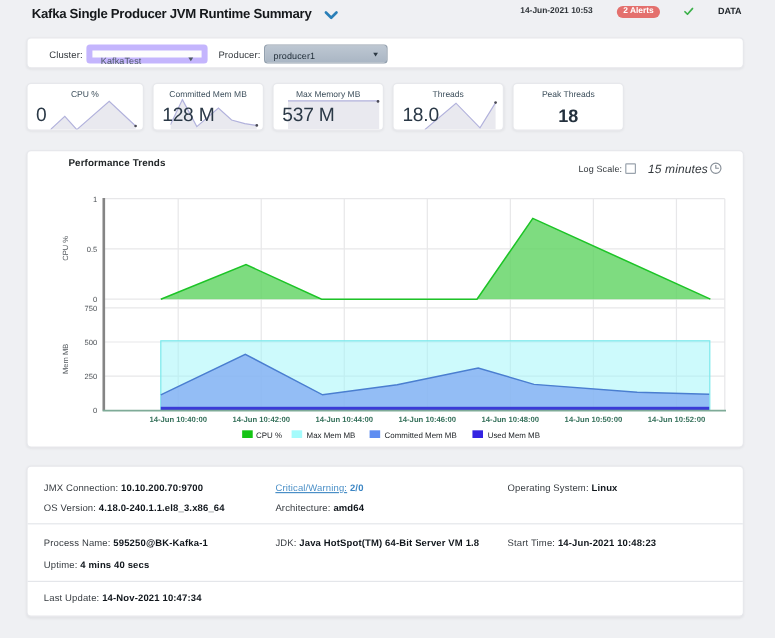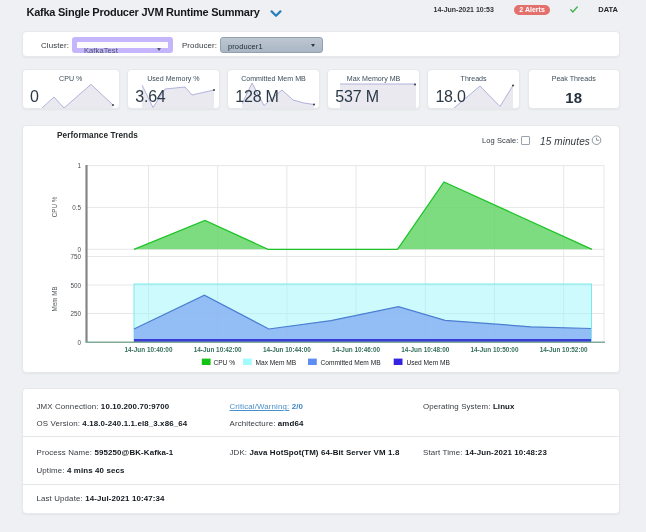--- a/index.html
+++ b/index.html
@@ -79,29 +79,20 @@
     <div class="card">
       <div class="ct">CPU %</div>
       <div class="cv">0</div>
       <svg width="74" height="26" viewBox="0 0 74 26">
         <polygon points="0,26 12,15 22,26 49,2.4 71,23 71,26" fill="#e9e9ef"></polygon>
         <polyline points="0,26 12,15 22,26 49,2.4 71,23" fill="none" stroke="#b2b2dc" stroke-width="1"></polyline>
         <circle cx="71" cy="23" r="1.1" fill="#4a4a55"></circle>
       </svg>
     </div>
     <div class="card">
-      <div class="ct">Used Memory %</div>
-      <div class="cv">3.64</div>
-      <svg width="74" height="26" viewBox="0 0 74 26">
-        <polygon points="0,3 11,25.5 23,7 43,5 50,13 72,8 72,26 0,26" fill="#e9e9ef"></polygon>
-        <polyline points="0,3 11,25.5 23,7 43,5 50,13 72,8" fill="none" stroke="#b2b2dc" stroke-width="1"></polyline>
-        <circle cx="72" cy="8" r="1.1" fill="#4a4a55"></circle>
-      </svg>
-    </div>
-    <div class="card">
       <div class="ct">Committed Mem MB</div>
       <div class="cv">128 M</div>
       <svg width="74" height="26" viewBox="0 0 74 26">
         <polygon points="0,22 10,1 22,23.5 40,8 51,18 62,21 72,22.5 72,26 0,26" fill="#e9e9ef"></polygon>
         <polyline points="0,22 10,1 22,23.5 40,8 51,18 62,21 72,22.5" fill="none" stroke="#b2b2dc" stroke-width="1"></polyline>
         <circle cx="72" cy="22.5" r="1.1" fill="#4a4a55"></circle>
       </svg>
     </div>
     <div class="card">
       <div class="ct">Max Memory MB</div>
@@ -223,15 +214,15 @@
     <div class="iline" style="top:59px;">
       <span class="c1">Process Name: <b>595250@BK-Kafka-1</b></span>
       <span class="c2">JDK: <b>Java HotSpot(TM) 64-Bit Server VM 1.8</b></span>
       <span class="c3">Start Time: <b>14-Jun-2021 10:48:23</b></span>
     </div>
     <div class="iline" style="top:77px;">
       <span class="c1">Uptime: <b>4 mins 40 secs</b></span>
     </div>
     <div class="divd" style="top:94.5px;"></div>
     <div class="iline" style="top:105px;">
-      <span class="c1">Last Update: <b>14-Jul-2021 10:47:34</b></span>
+      <span class="c1">Last Update: <b>14-Nov-2021 10:47:34</b></span>
     </div>
   </div>
 
 </body></html>

